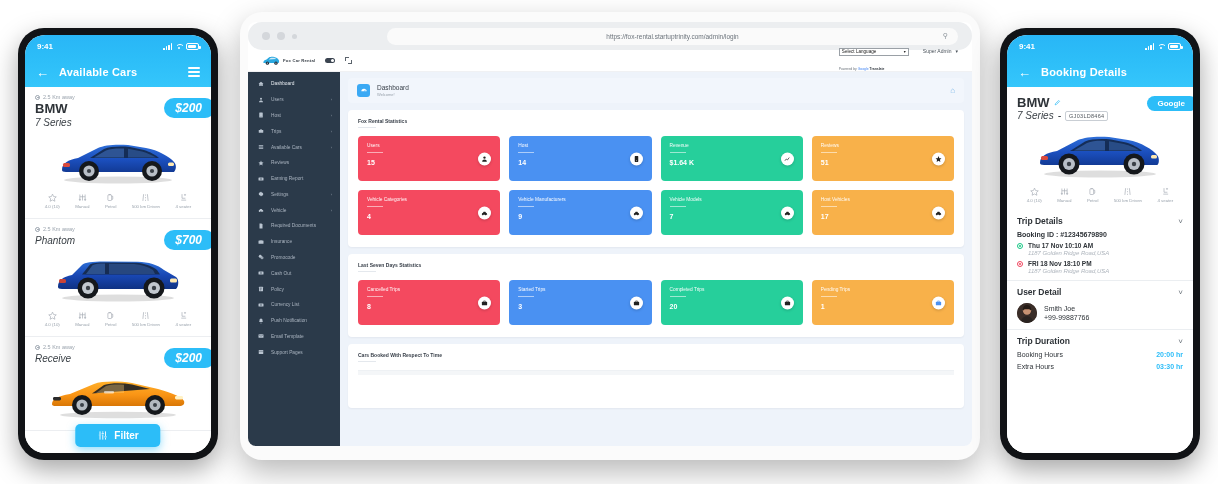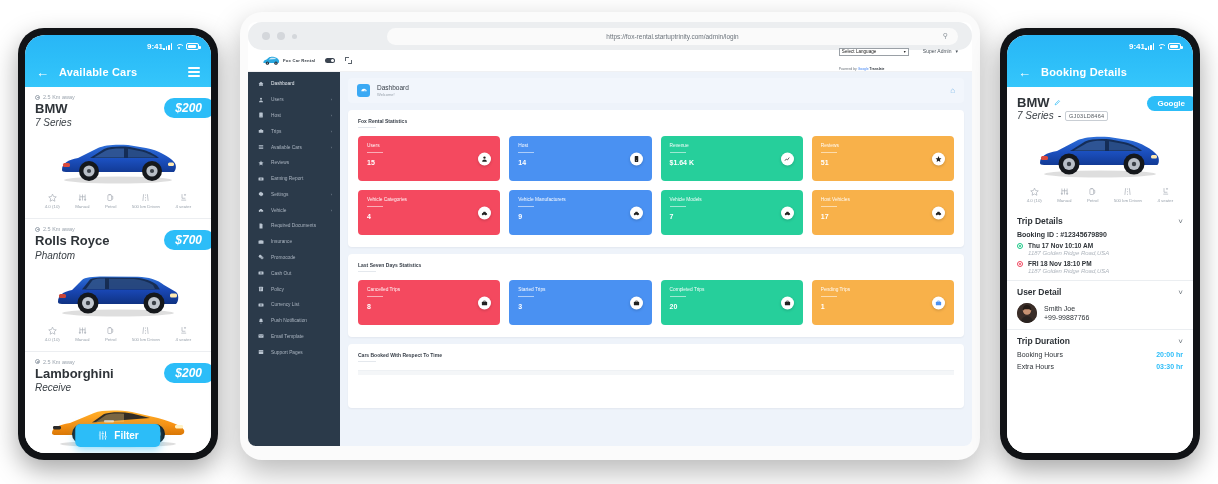--- a/index.html
+++ b/index.html
@@ -25,21 +25,21 @@
     border-radius: 20px;
     overflow: hidden;
     position: relative;
   }
 
   
   #phone-left { left: 18px; top: 28px; width: 200px; height: 432px; }
   .status-bar {
     height: 22px;
     background: linear-gradient(180deg,#29b6f6 0%,#2cbdf8 100%);
-    display: flex; align-items: center; justify-content: flex-end;
+    display: flex; align-items: center; justify-content: space-between;
     padding: 0 12px;
     color: #fff; font-size: 8px; font-weight: bold;
   }
   .status-icons { display:flex; align-items:center; gap:3px; }
   .sig { display:flex; align-items:flex-end; gap:1px; height:7px; }
   .sig i { width:1.5px; background:#fff; display:block; border-radius:.5px; }
   .sig i:nth-child(1){height:2px}.sig i:nth-child(2){height:3.5px}
   .sig i:nth-child(3){height:5px}.sig i:nth-child(4){height:7px}
   .wifi { width:8px;height:7px; position:relative; }
   .wifi::before{content:"";position:absolute;left:0;top:1px;width:8px;height:8px;border:1.4px solid #fff;border-radius:50%;clip-path:polygon(0 0,100% 0,50% 50%);}
@@ -320,21 +320,20 @@
               <span class="flabel">4 seater</span>
             </div>
           </div>
         </div>
 
         <div class="car-card">
           <div class="away">
             <span class="pin"></span>
             <span>2.5 Km away</span>
           </div>
-          <div class="car-brand">Rolls Royce</div>
           <div class="car-model">Phantom</div>
           <div class="price-badge">$700</div>
           <div class="car-img">
             <svg width="132" height="50" viewBox="0 0 132 50">
               <defs>
                   <linearGradient id="rrg" x1="0" y1="0" x2="0" y2="1">
                 <stop offset="0" stop-color="#2d6fd6"></stop>
                     <stop offset=".5" stop-color="#1947b4"></stop>
                     <stop offset="1" stop-color="#0f3283"></stop>
               </linearGradient>
@@ -391,21 +390,20 @@
               <span class="flabel">4 seater</span>
             </div>
           </div>
         </div>
 
         <div class="car-card">
           <div class="away">
             <span class="pin"></span>
             <span>2.5 Km away</span>
           </div>
-          <div class="car-brand">Lamborghini</div>
           <div class="car-model">Receive</div>
           <div class="price-badge">$200</div>
           <div class="car-img">
             <svg width="140" height="48" viewBox="0 0 140 48">
               <defs>
                   <linearGradient id="lamg" x1="0" y1="0" x2="0" y2="1">
                 <stop offset="0" stop-color="#ffb02a"></stop>
                     <stop offset=".55" stop-color="#f99415"></stop>
                     <stop offset="1" stop-color="#d97706"></stop>
               </linearGradient>

